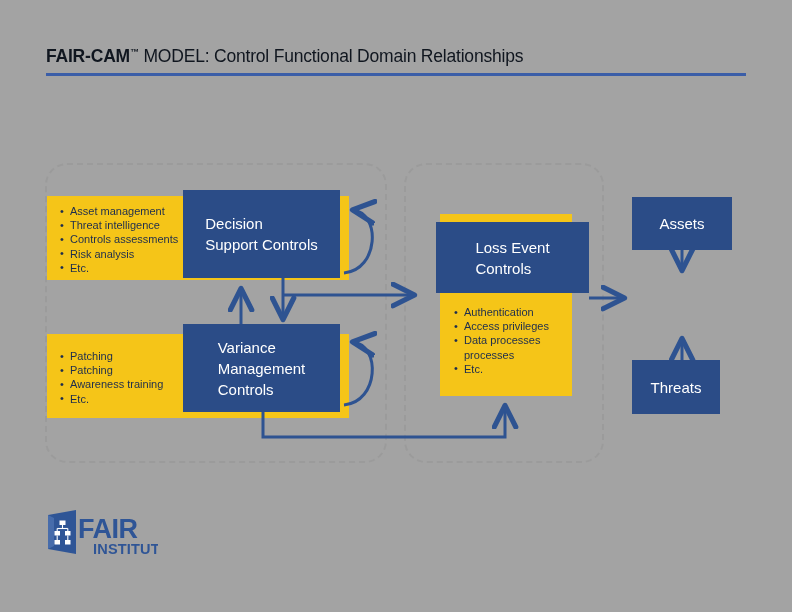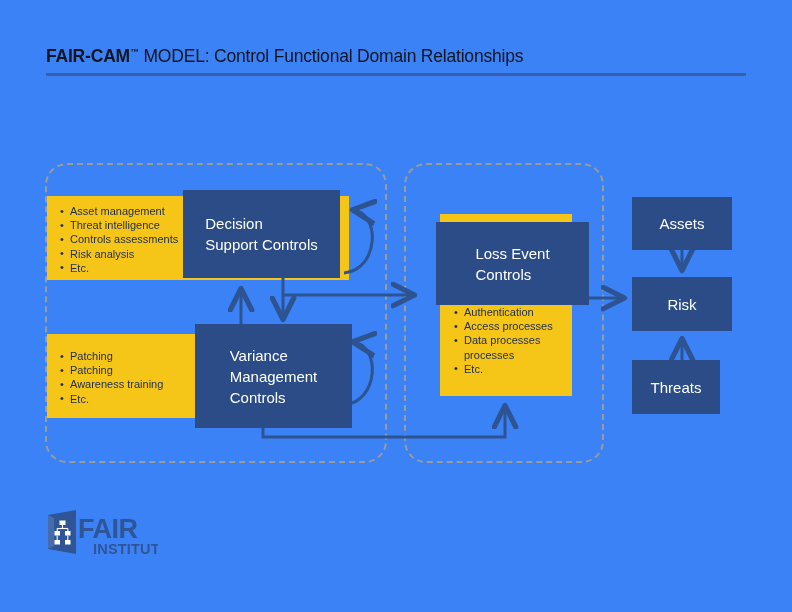--- a/index.html
+++ b/index.html
@@ -12,21 +12,21 @@
     width: 792px;
     height: 612px;
     overflow: hidden;
     font-family: "Liberation Sans", sans-serif;
     position: relative;
   }
   #canvas {
     position: relative;
     width: 792px;
     height: 612px;
-    background: #3b82f6;
+    background: #a3a3a3;
   }
 
   
   .title {
     position: absolute;
     left: 46px;
     top: 46px;
     font-size: 17.5px;
     letter-spacing: -0.2px;
     color: #10161f;
@@ -101,22 +101,22 @@
     color: #ffffff;
     display: flex;
     align-items: center;
     justify-content: center;
     text-align: left;
     font-size: 15px;
     line-height: 21px;
     box-sizing: border-box;
   }
   #nbox-dsc { left: 183px; top: 190px; width: 157px; height: 88px; }
-  #nbox-vmc { left: 183px; top: 324px; width: 157px; height: 104px; margin-left: 12px; }
-  #nbox-lec { left: 436px; top: 222px; width: 153px; height: 83px; }
+  #nbox-vmc { left: 183px; top: 324px; width: 157px; height: 88px; }
+  #nbox-lec { left: 436px; top: 222px; width: 153px; height: 71px; }
 
   
   .obox {
     position: absolute;
     background: #2B4C87;
     color: #ffffff;
     display: flex;
     align-items: center;
     justify-content: center;
     font-size: 15px;
@@ -197,21 +197,21 @@
 
   <ul class="ylist" id="list-vmc">
     <li>Patching</li>
     <li>Patching</li>
     <li>Awareness training</li>
     <li>Etc.</li>
   </ul>
 
   <ul class="ylist" id="list-lec">
     <li>Authentication</li>
-    <li>Access processes</li>
+    <li>Access privileges</li>
     <li>Data processes</li>
     <li class="cont">processes</li>
     <li>Etc.</li>
   </ul>
 
   <div class="nbox" id="nbox-dsc">
     <span>
       <span>Decision</span><br>
       <span>Support Controls</span>
     </span>
@@ -227,23 +227,20 @@
 
   <div class="nbox" id="nbox-lec">
     <span>
       <span>Loss Event</span><br>
       <span>Controls</span>
     </span>
   </div>
 
   <div class="obox" id="obox-assets">
     <span>Assets</span>
-  </div>
-  <div class="obox" id="obox-risk">
-    <span>Risk</span>
   </div>
   <div class="obox" id="obox-threats">
     <span>Threats</span>
   </div>
 
   <svg id="logo" viewBox="0 0 112 50" xmlns="http://www.w3.org/2000/svg">
 
     <g>
       <path d="M2,6 L30,1 L30,45 L2,40 Z" fill="#2f5596"></path>
       <path d="M2,6 L8,9 L8,37 L2,40 Z" fill="#5b7fbd" opacity="0.55"></path>

